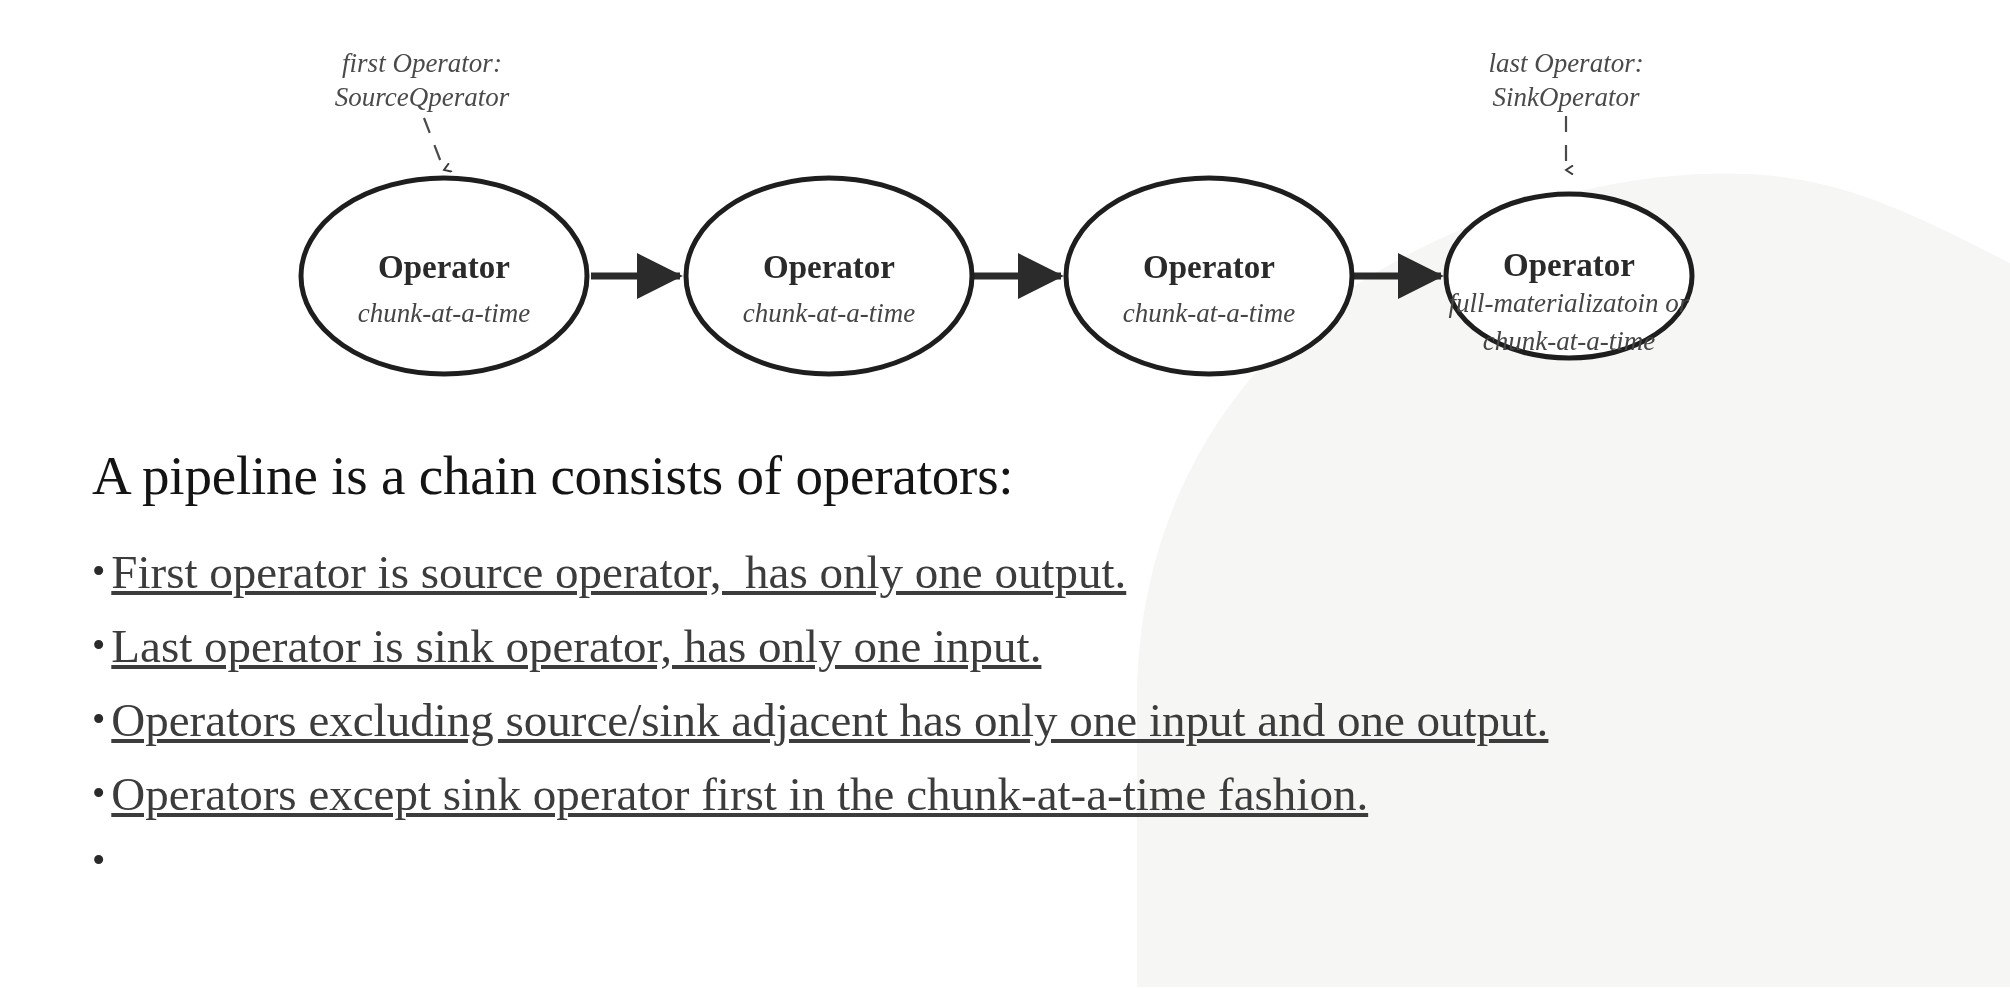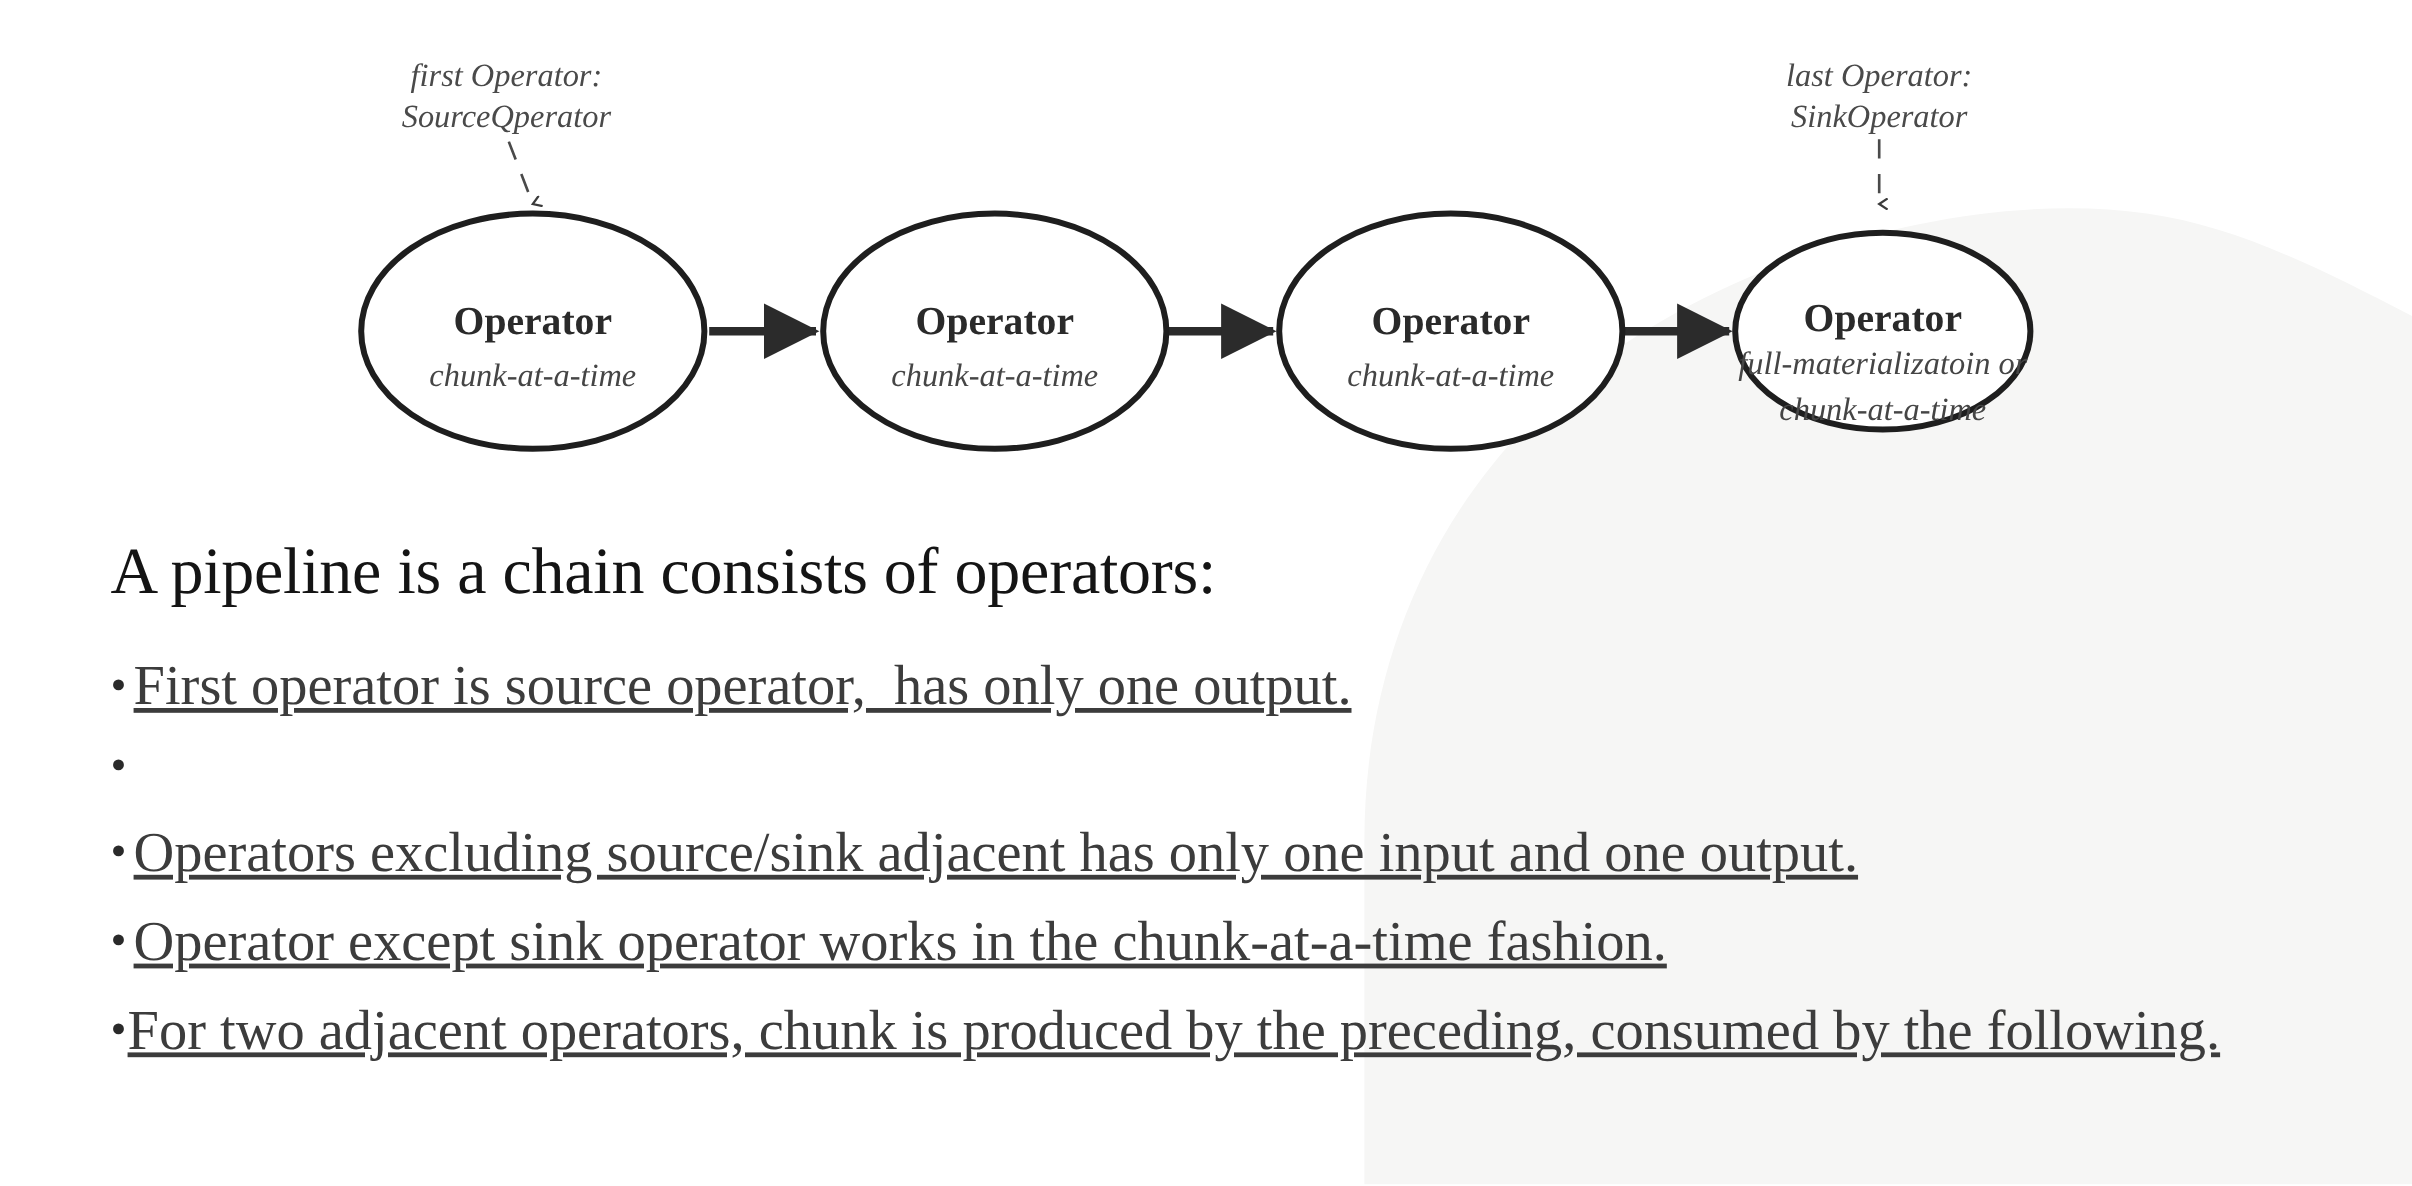--- a/index.html
+++ b/index.html
@@ -149,32 +149,32 @@
 
     <div id="heading">A pipeline is a chain consists of operators:</div>
 
     <div class="bullet-row">
       <span class="bullet-glyph">•</span>
       <span class="bullet-text">First operator is source operator,  has only one output.</span>
     </div>
 
     <div class="bullet-row">
       <span class="bullet-glyph">•</span>
+      <span class="bullet-text">Last operator is sink operator, has only one input.</span>
     </div>
 
     <div class="bullet-row">
       <span class="bullet-glyph">•</span>
       <span class="bullet-text">Operators excluding source/sink adjacent has only one input and one output.</span>
     </div>
 
     <div class="bullet-row">
       <span class="bullet-glyph">•</span>
-      <span class="bullet-text">Operator except sink operator works in the chunk-at-a-time fashion.</span>
+      <span class="bullet-text">Operators except sink operator first in the chunk-at-a-time fashion.</span>
     </div>
 
     <div class="bullet-row tight">
       <span class="bullet-glyph">•</span>
-      <span class="bullet-text">For two adjacent operators, chunk is produced by the preceding, consumed by the following.</span>
     </div>
 
   </div>
 
 </div>
 
 </body></html>

